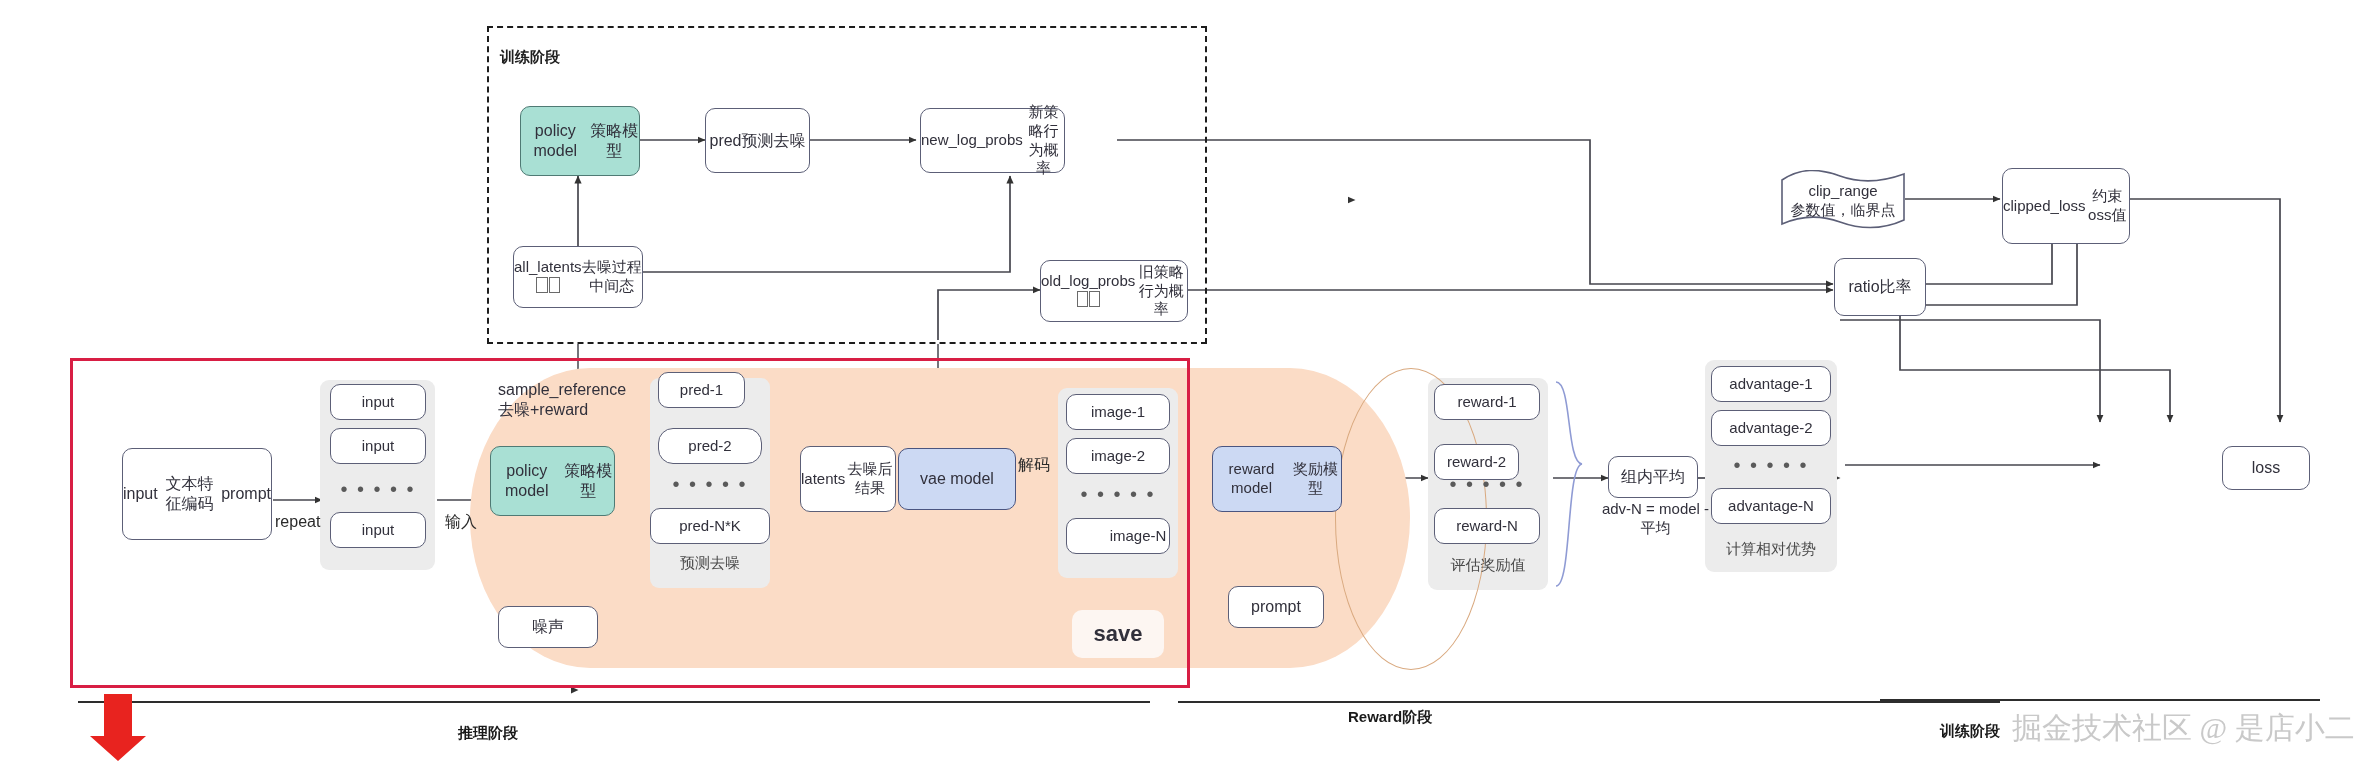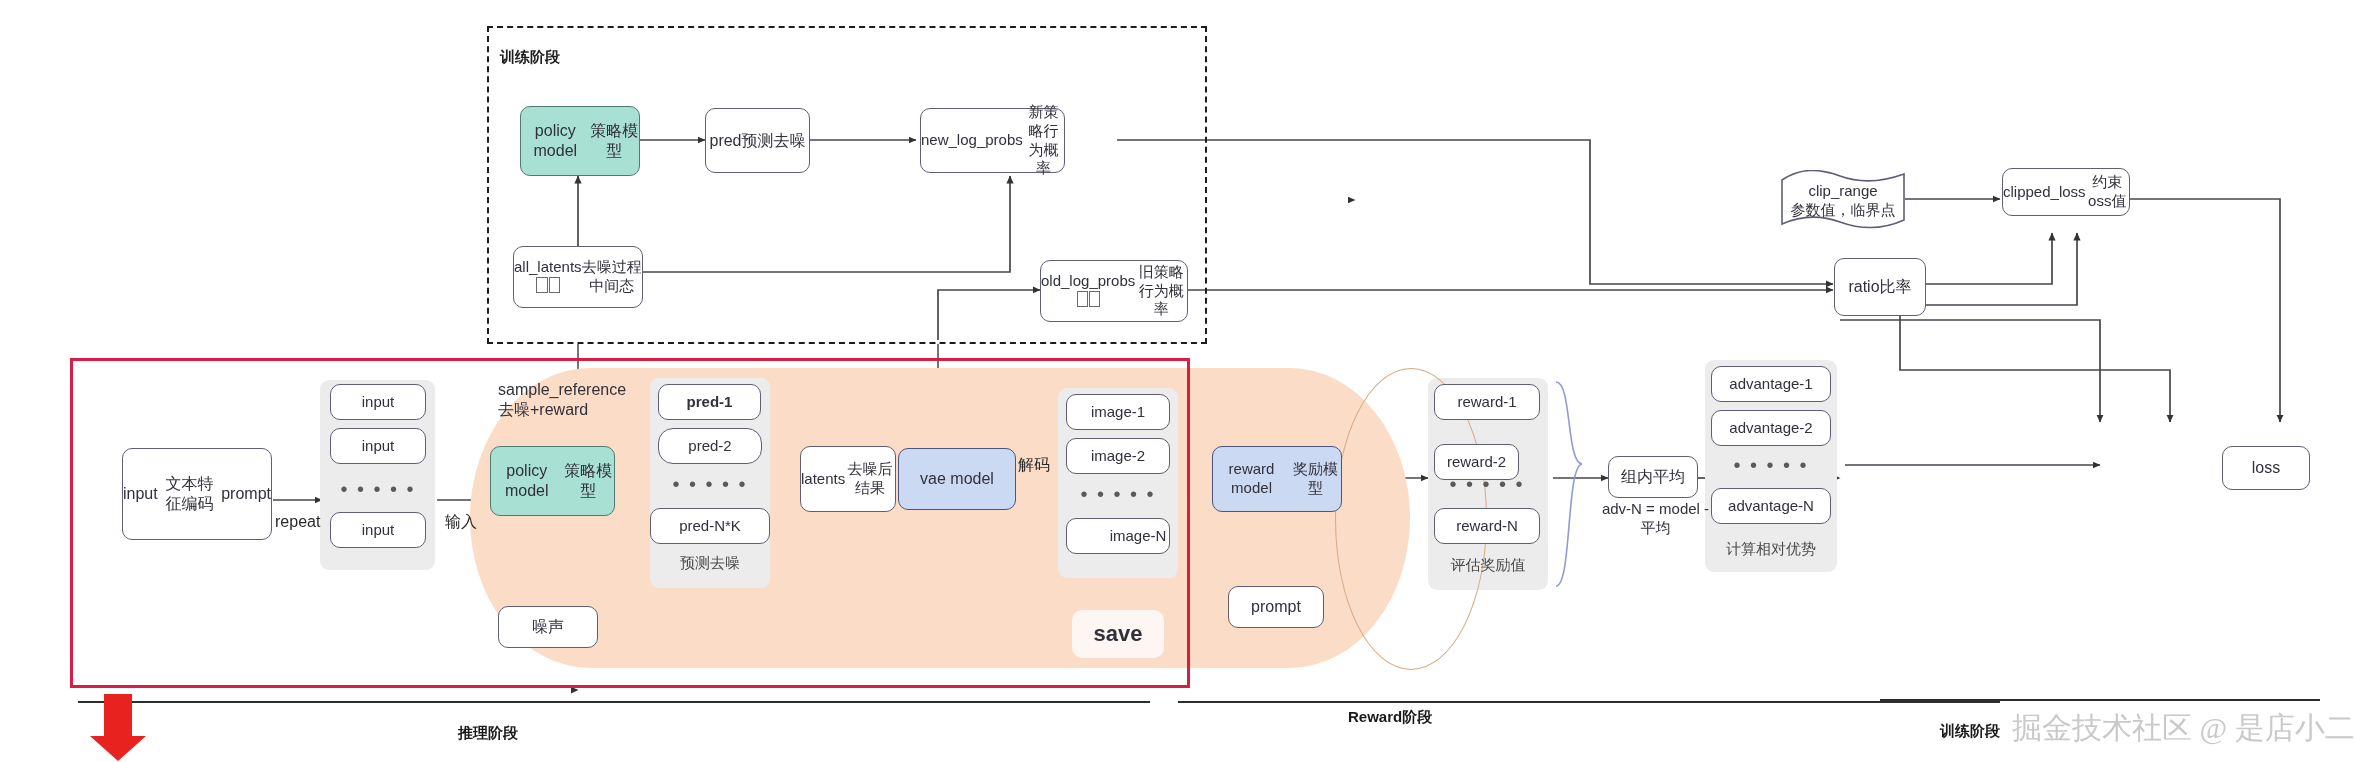--- a/index.html
+++ b/index.html
@@ -161,21 +161,21 @@
 
   <svg class="wave" style="left:1778px;top:170px;width:130px;height:62px;" viewBox="0 0 130 62">
     <path d="M4,10 C22,-2 40,-2 62,6 C84,14 104,12 126,4 L126,50
              C104,60 84,60 62,52 C40,44 22,46 4,54 Z" fill="#fff" stroke="#5c5f77" stroke-width="1.6"></path>
   </svg>
   <div class="wavetxt" style="left:1778px;top:182px;width:130px;">
     <span class="l1">clip_range</span><br>
     <span class="l2">参数值，临界点</span>
   </div>
 
-  <div class="node small" style="left:2002px;top:168px;width:128px;height:48px;">
+  <div class="node small" style="left:2002px;top:168px;width:128px;height:76px;">
     <span class="l1">clipped_loss</span>
     <span class="l2">约束oss值</span>
   </div>
 
   <div class="node mid" style="left:1834px;top:258px;width:92px;height:58px;">
     <span class="l1">ratio</span>
     <span class="l2">比率</span>
   </div>
 
 
@@ -206,21 +206,21 @@
   <div class="wavetxt" style="left:498px;top:380px;width:220px;text-align:left;font-size:16px;">
     <span>sample_reference</span><br>
     <span>去噪+reward</span>
   </div>
 
   <div class="node teal mid" style="left:490px;top:446px;width:125px;height:70px;">
     <span class="l1">policy model</span>
     <span class="l2">策略模型</span>
   </div>
 
-  <div class="node small" style="left:658px;top:384px;width:103px;height:36px;font-weight:bold;">
+  <div class="node small" style="left:658px;top:372px;width:87px;height:36px;">
       <span>pred-1</span>
     </div>
   <div class="node small" style="left:658px;top:428px;width:104px;height:36px;border-radius:15px;">
       <span>pred-2</span>
     </div>
   <div class="dots" style="left:658px;top:473px;width:104px;">• • • • •</div>
   <div class="node small" style="left:650px;top:508px;width:120px;height:36px;">
       <span>pred-N*K</span>
     </div>
   <div class="grouplbl" style="left:650px;top:554px;width:120px;">预测去噪</div>

